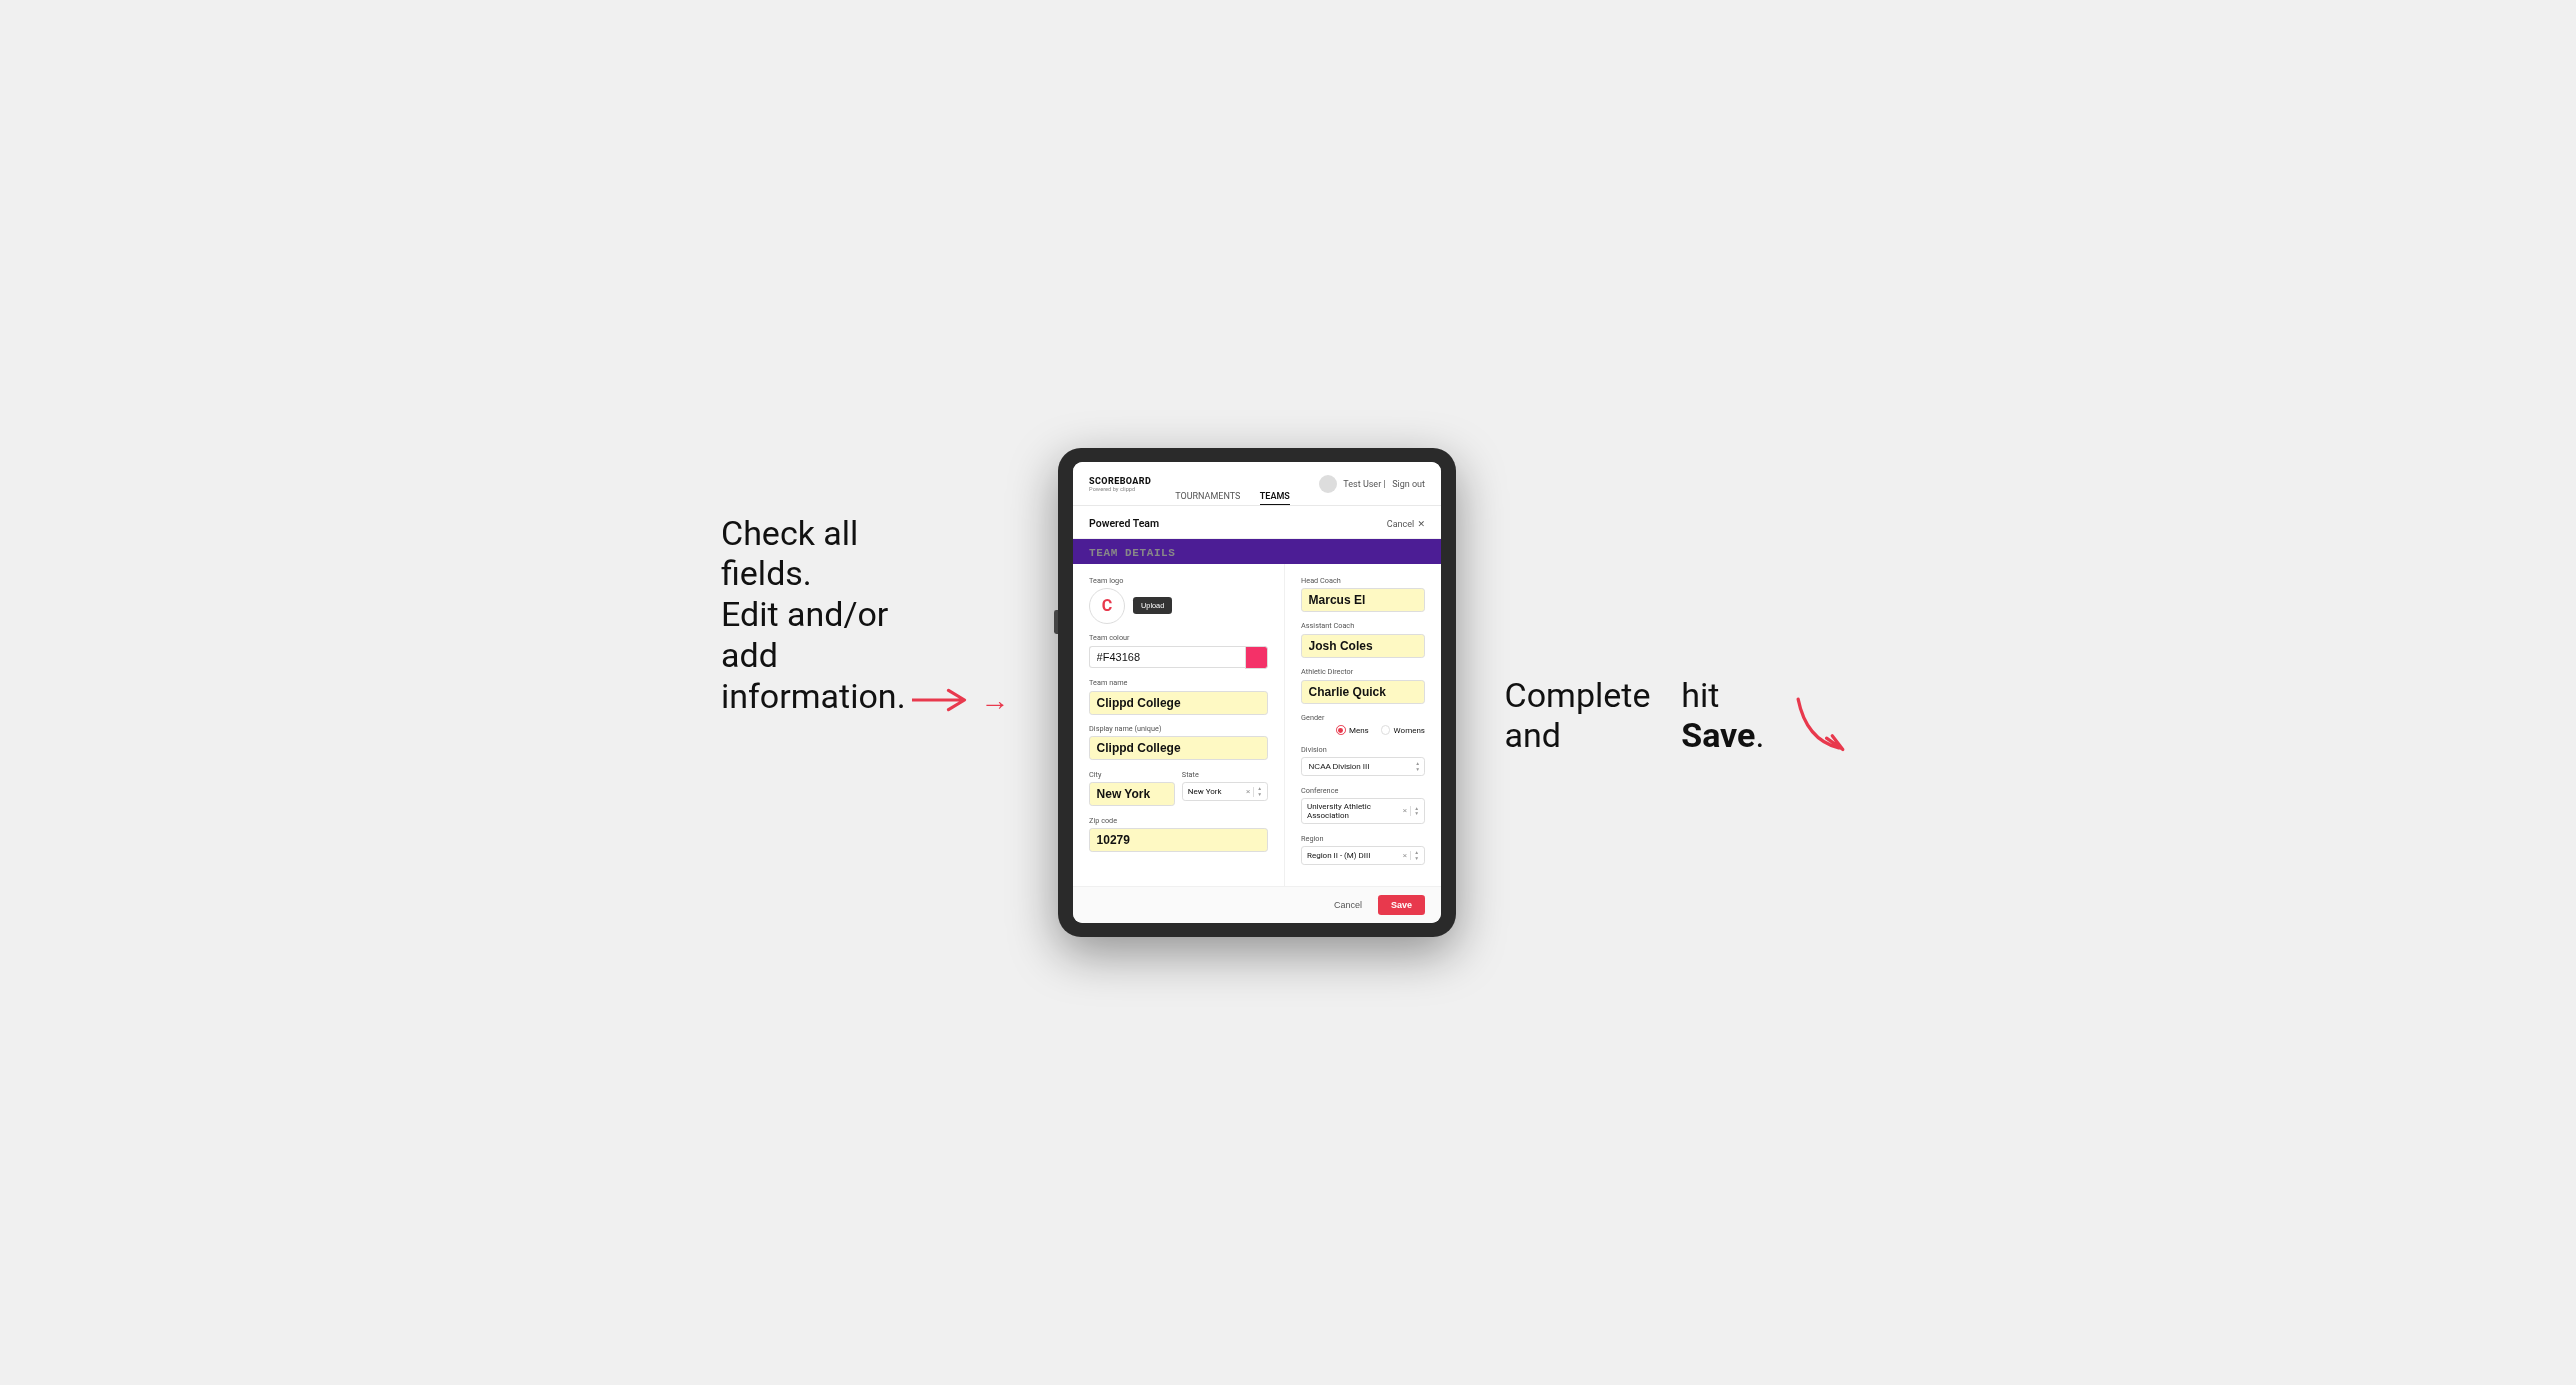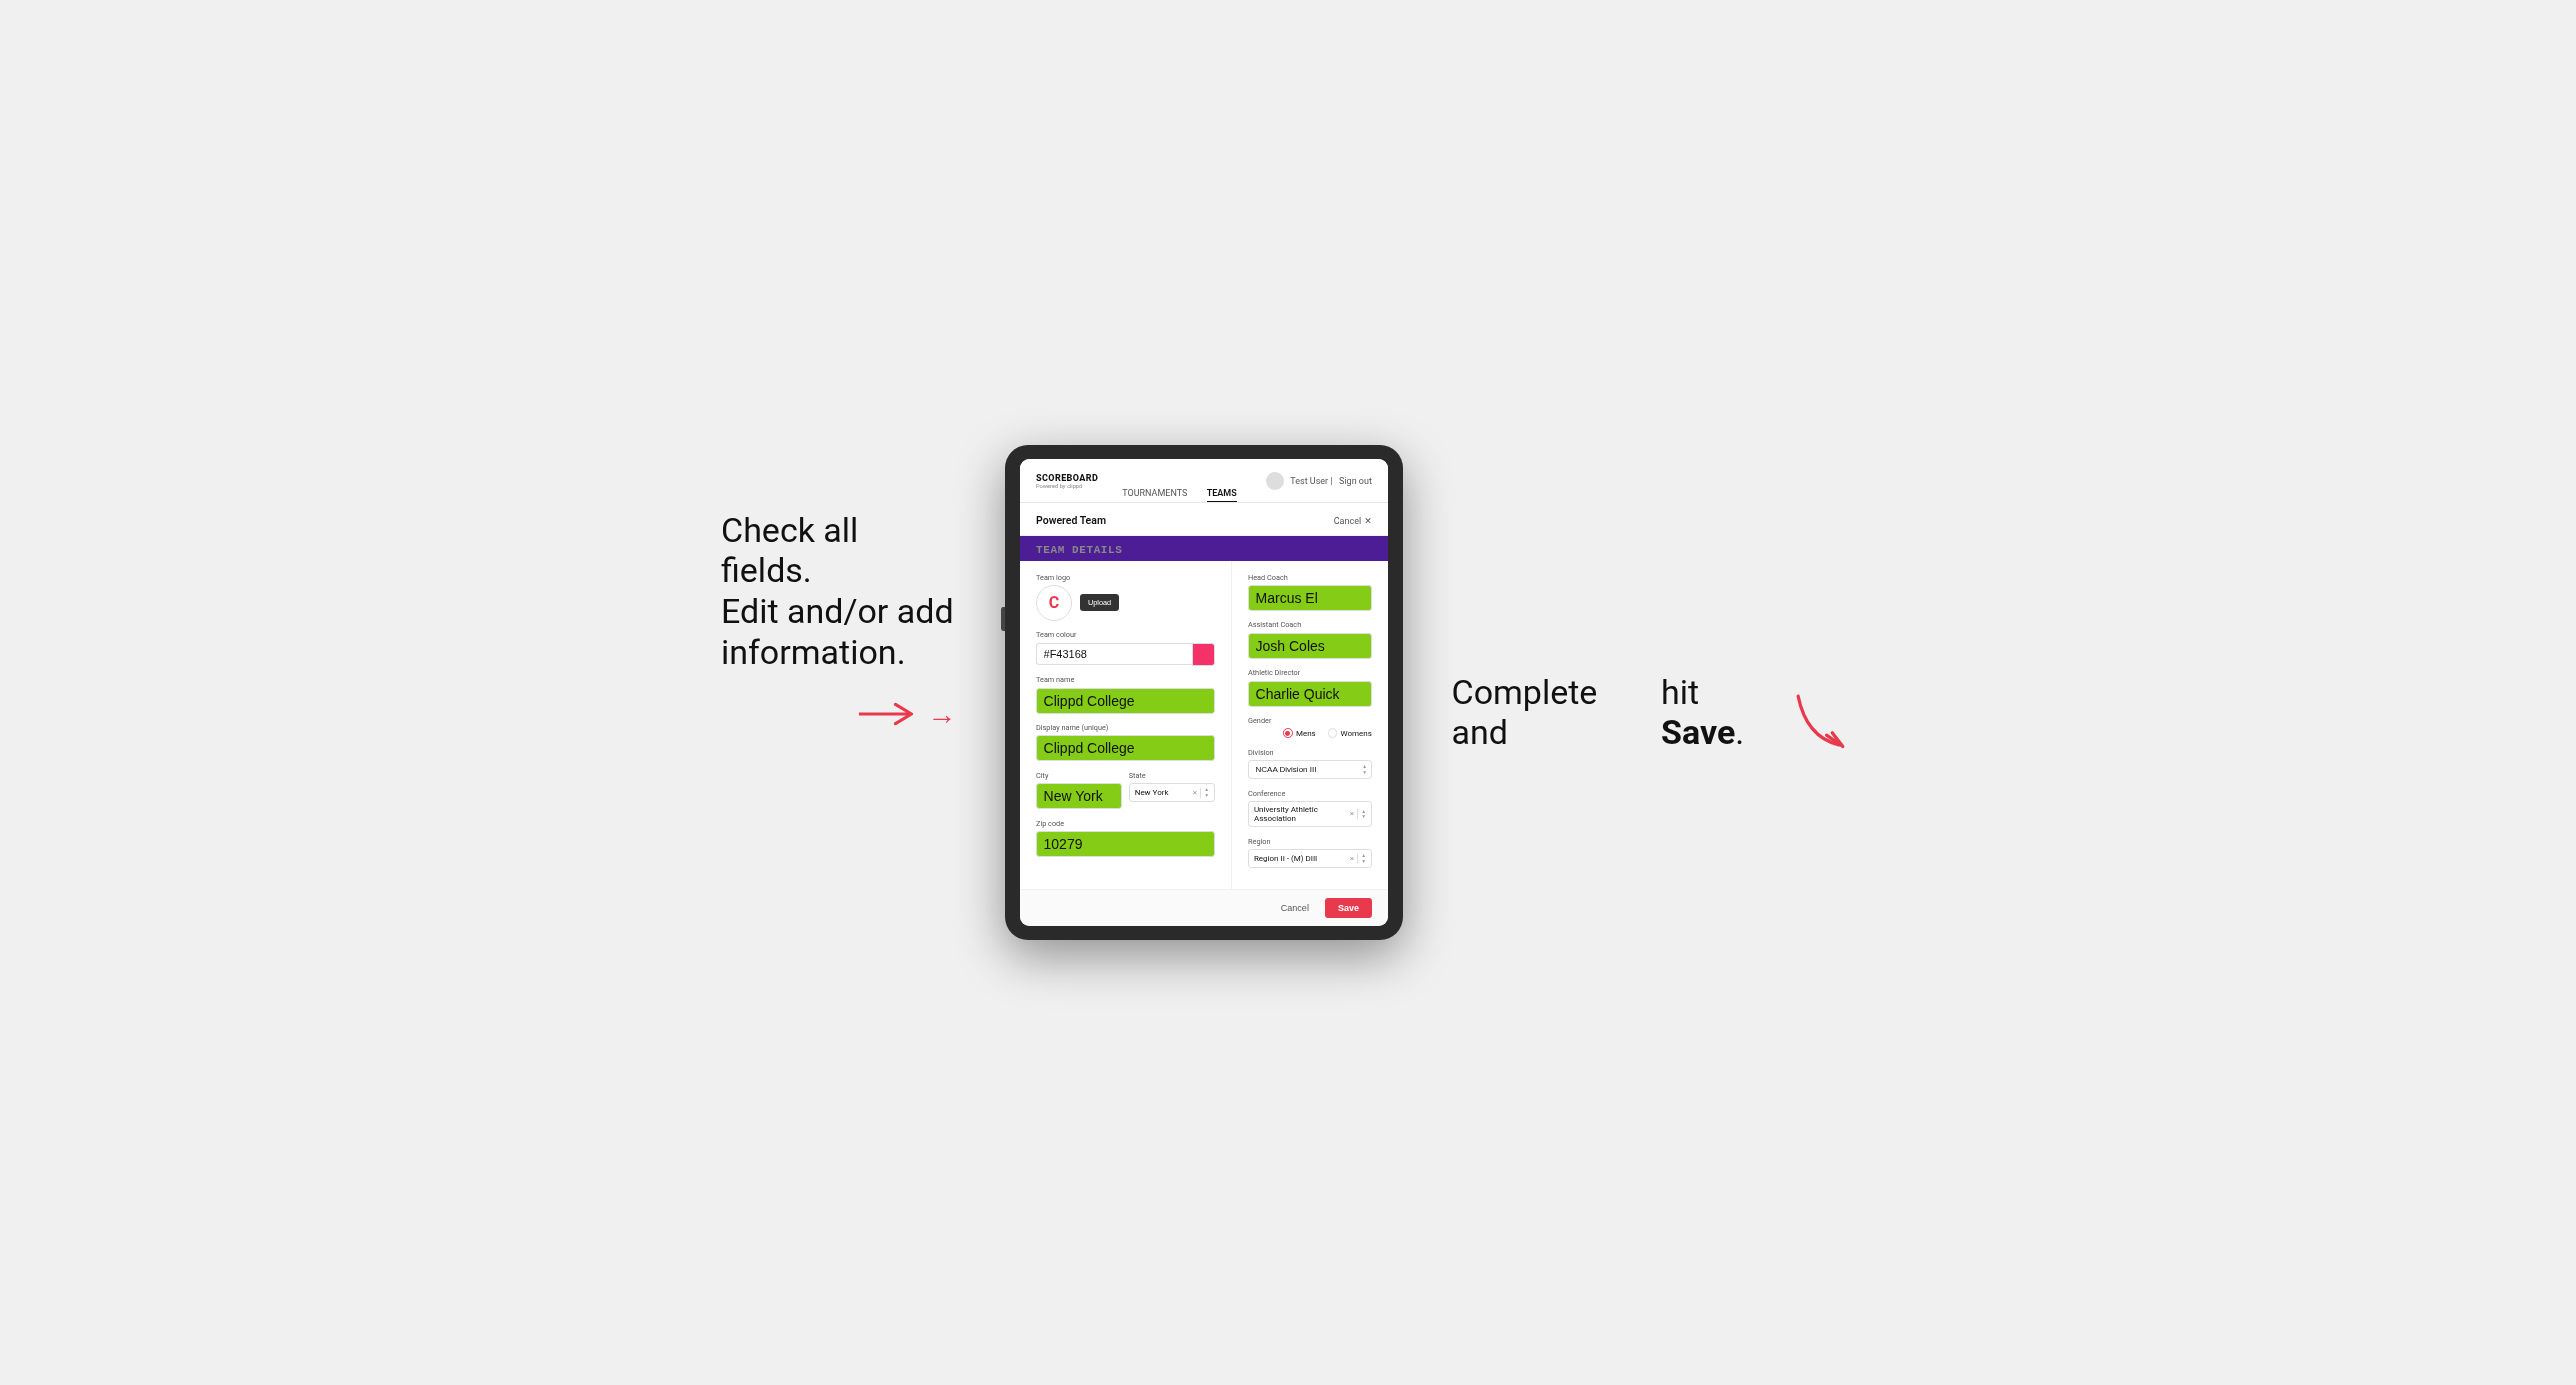--- a/index.html
+++ b/index.html
@@ -177,24 +177,25 @@
       color: #555;
       margin-bottom: 3.2px;
       display: block;
     }
 
     .field-input {
       width: 100%;
       border: 0.8px solid #ddd;
       border-radius: 3.2px;
       padding: 4px 6.5px;
-      font-size: 14px;
-      color: #111;
-      background: #84cc16;
+      font-size: 12px;
+      color: #111;
+      background: #fef9c3;
       outline: none;
+      font-weight: bold;
     }
 
     
     .logo-upload-area {
       display: flex;
       align-items: center;
       gap: 8px;
       margin-bottom: 9.7px;
     }
 
@@ -408,21 +409,21 @@
       border-radius: 3.2px;
       padding: 4.9px 13px;
       font-size: 9px;
       font-weight: 600;
       cursor: pointer;
     }
 
     .annotation-container-left {
       position: relative;
       display: flex;
-      flex-direction: column;
+      flex-direction: row;
       align-items: flex-end;
       padding-top: 65px;
     }
 
     .annotation-container-right {
       position: relative;
       display: flex;
       flex-direction: row;
       align-items: flex-start;
       padding-top: 227px;

